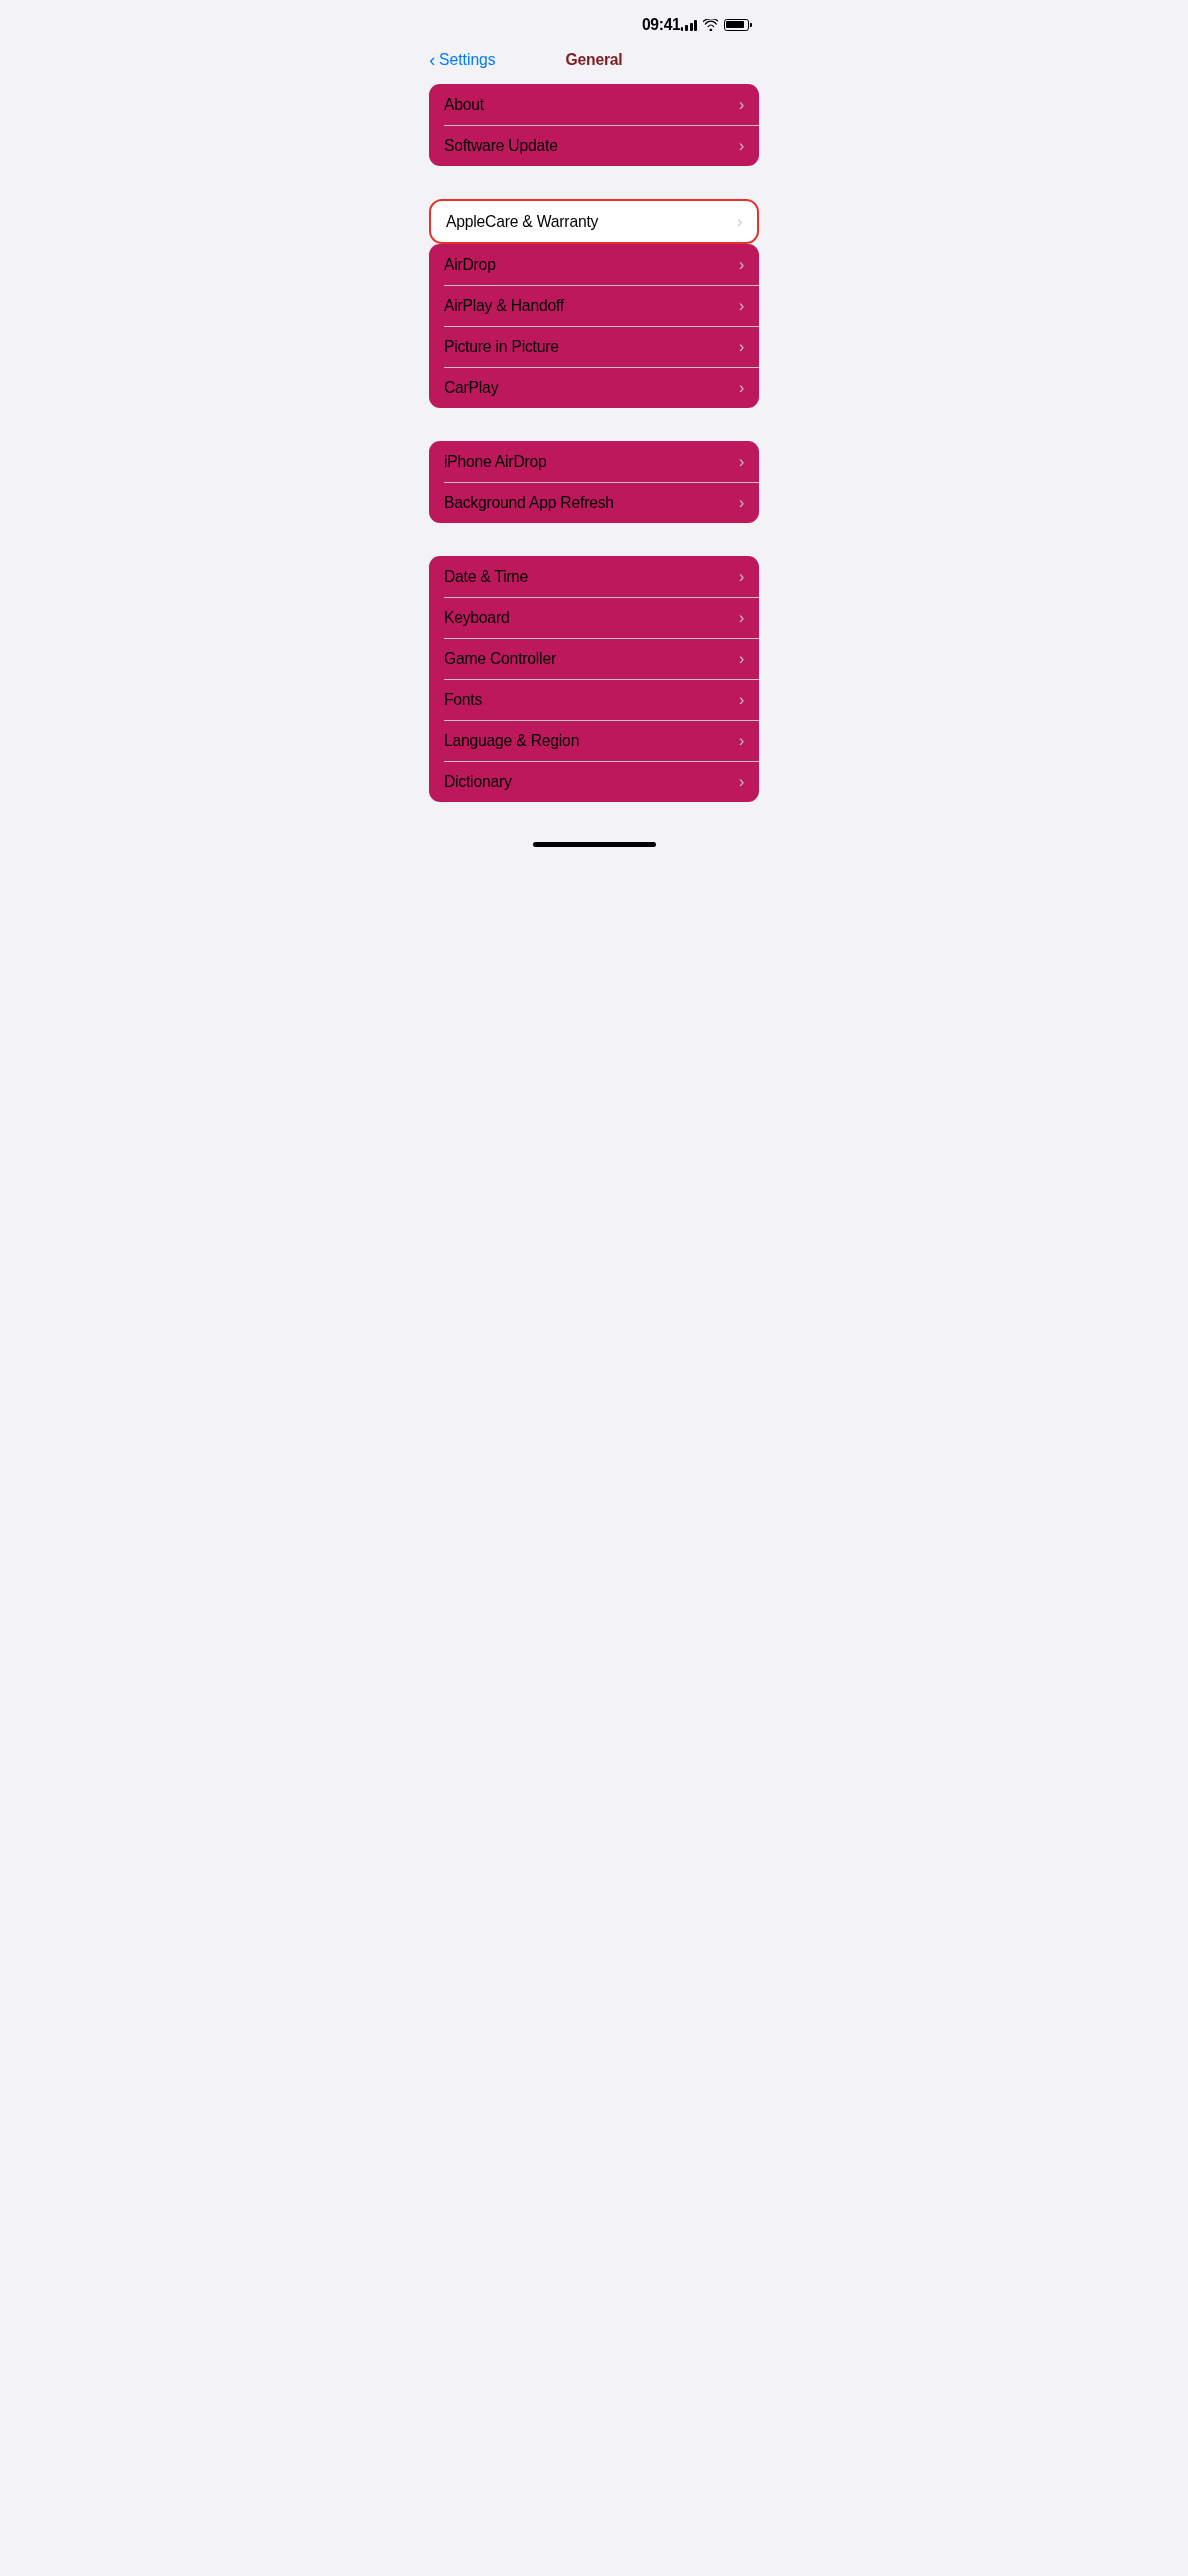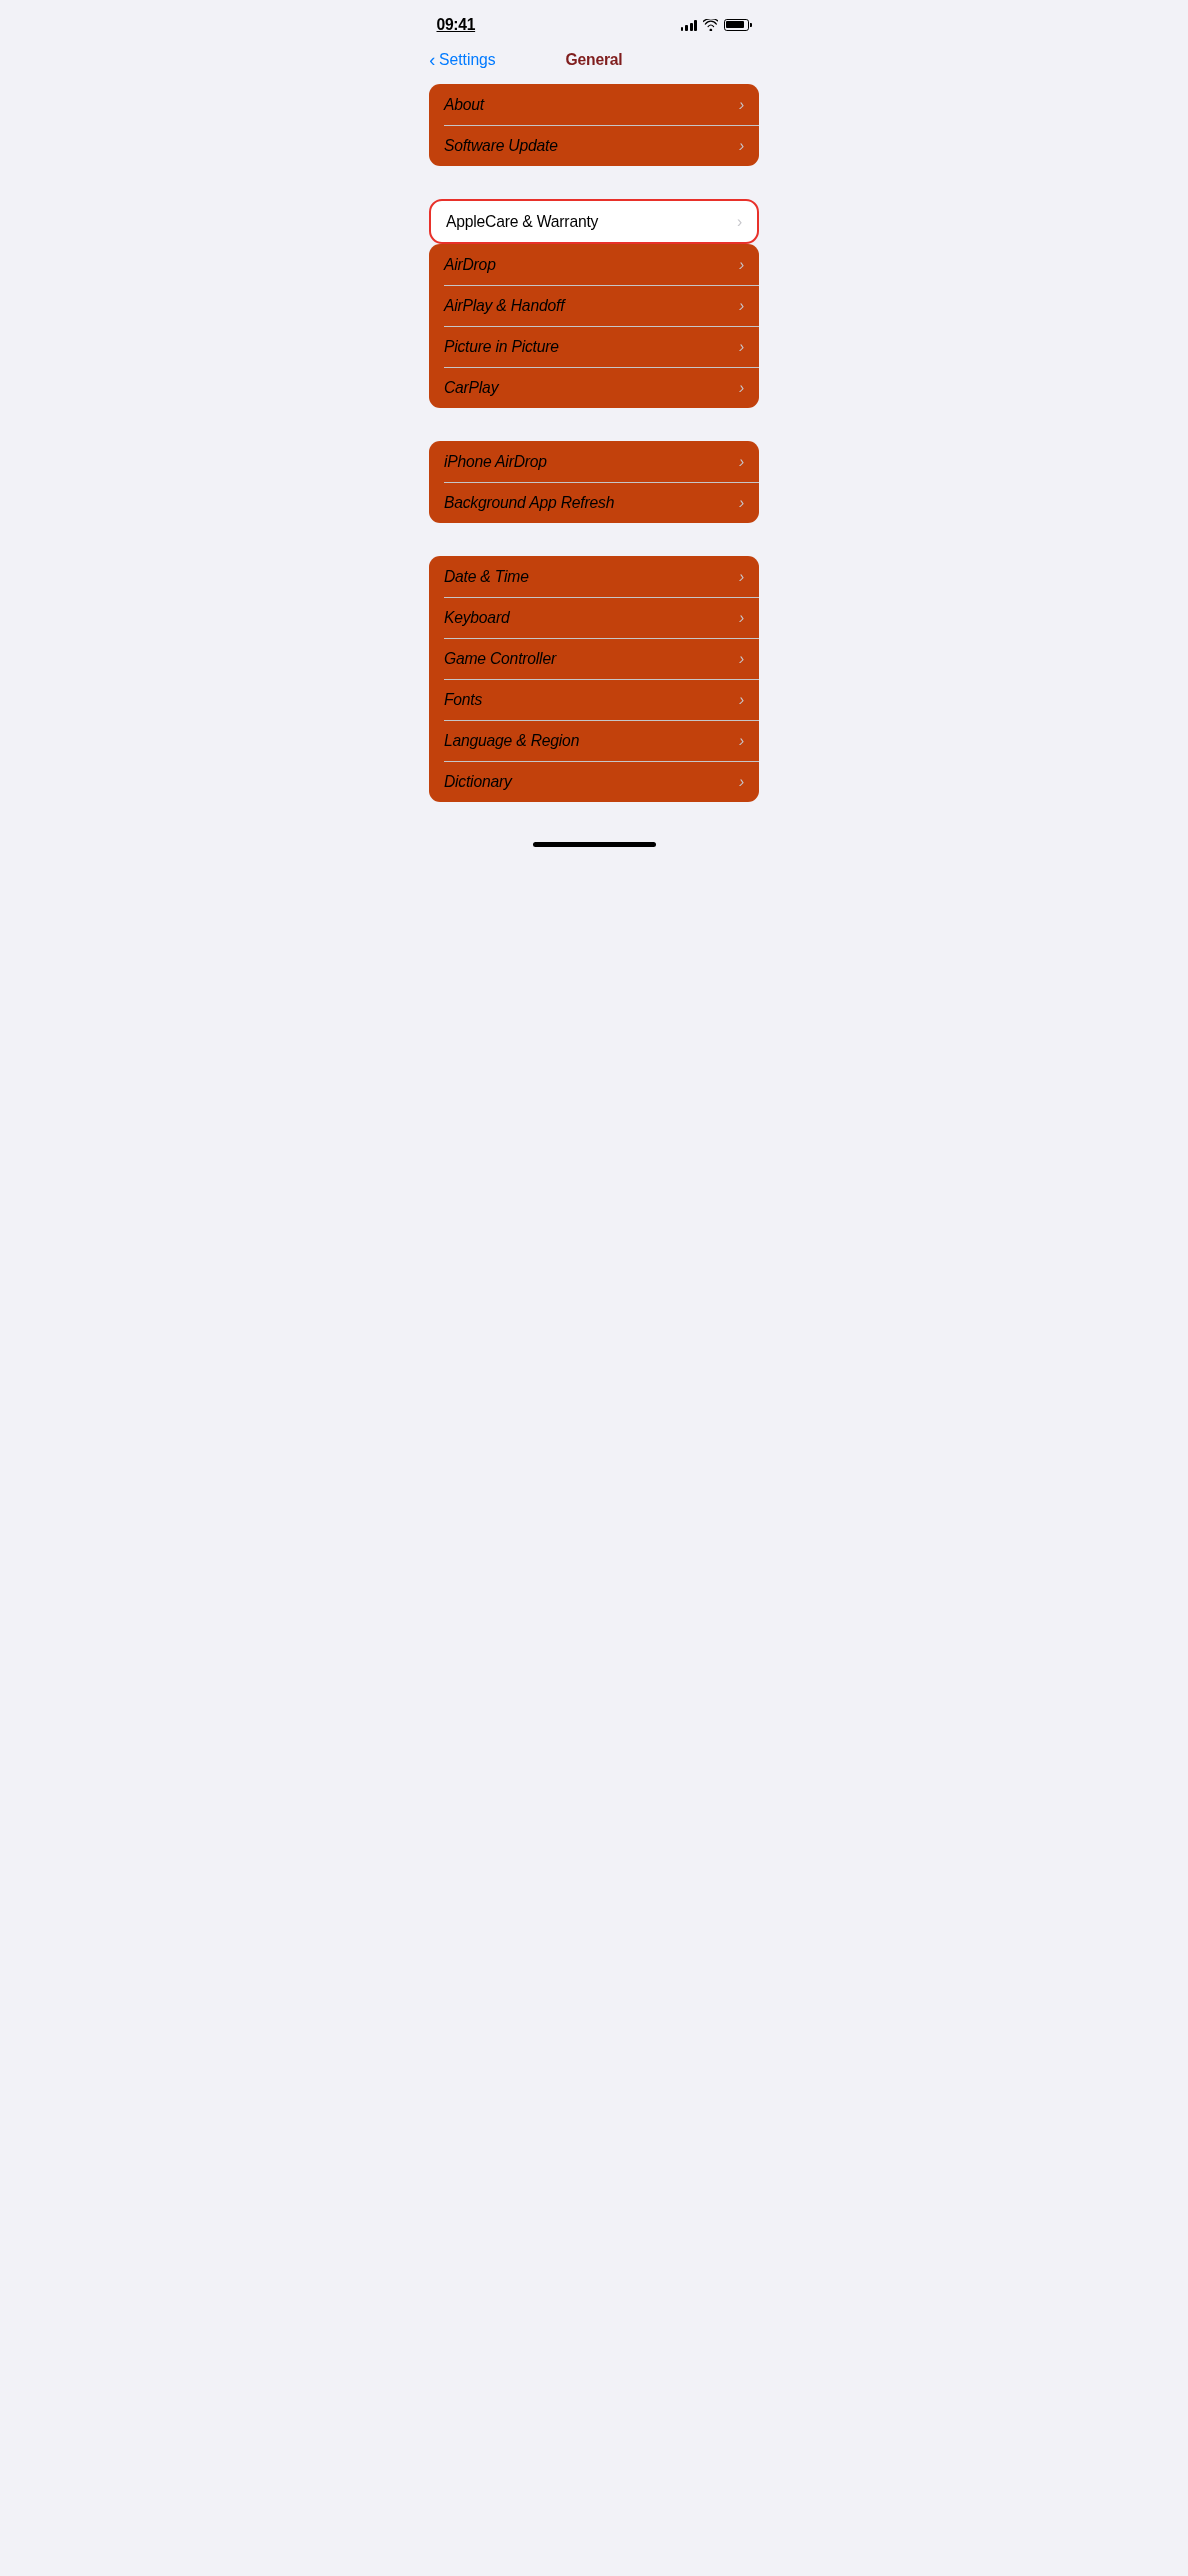--- a/index.html
+++ b/index.html
@@ -14,25 +14,24 @@
       font-family: -apple-system, BlinkMacSystemFont, 'SF Pro Text', 'Helvetica Neue', sans-serif;
       width: 359px;
       min-height: 778px;
       margin: 0 auto;
       position: relative;
       overflow-x: hidden;
     }
 
     .status-bar {
       display: flex;
-      justify-content: space-between;
+      justify-content: flex-end;
       align-items: center;
       padding: 13px 22px 7.4px 22px;
       height: 44px;
-      text-decoration: underline;
     }
 
     .status-time {
       font-size: 15.7px;
       font-weight: 600;
       color: #000;
       letter-spacing: -0.3px;
     }
 
     .status-icons {
@@ -122,25 +121,24 @@
       font-weight: 600;
       color: #7f1d1d;
       letter-spacing: -0.2px;
     }
 
     .content {
       padding: 0 14.7px;
     }
 
     .section {
-      background: #c2410c;
+      background: #be185d;
       border-radius: 11px;
       margin-bottom: 33px;
       overflow: hidden;
-      font-style: italic;
     }
 
     .section-highlighted {
       border: 2.8px solid #e8312a;
       border-radius: 13px;
       background: #fff;
       overflow: hidden;
     }
 
     .list-item {

